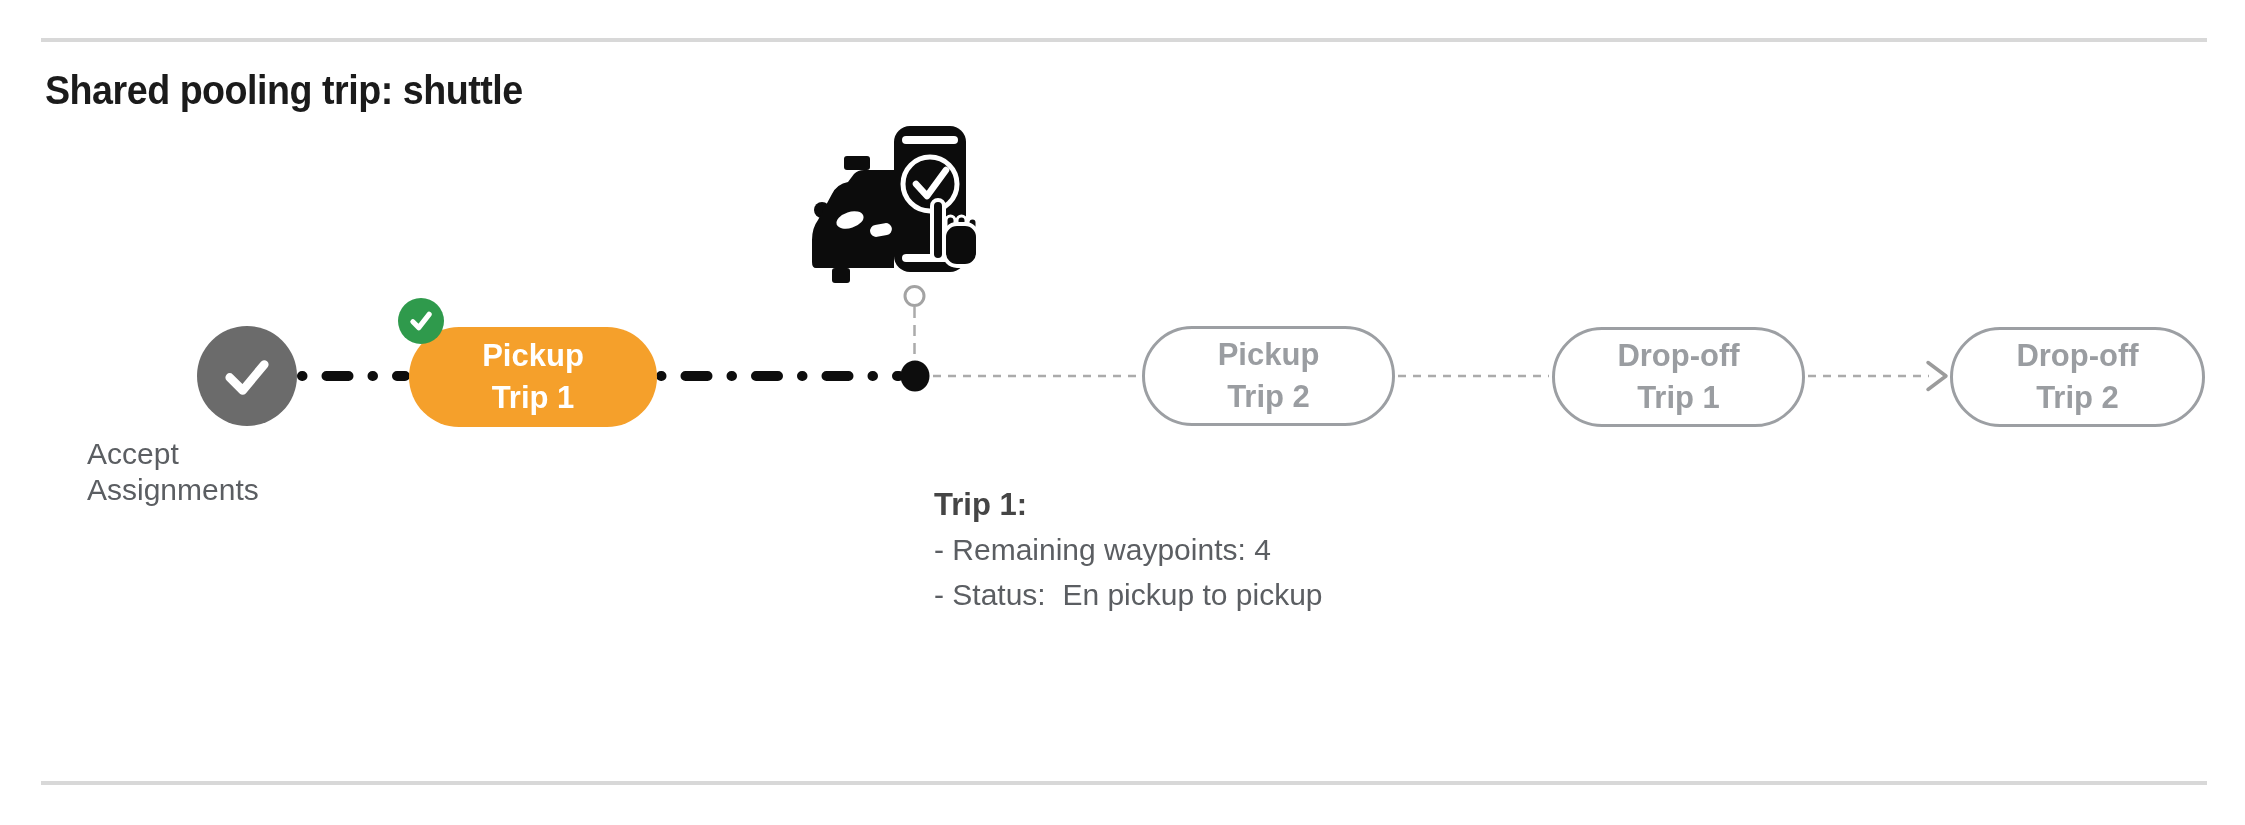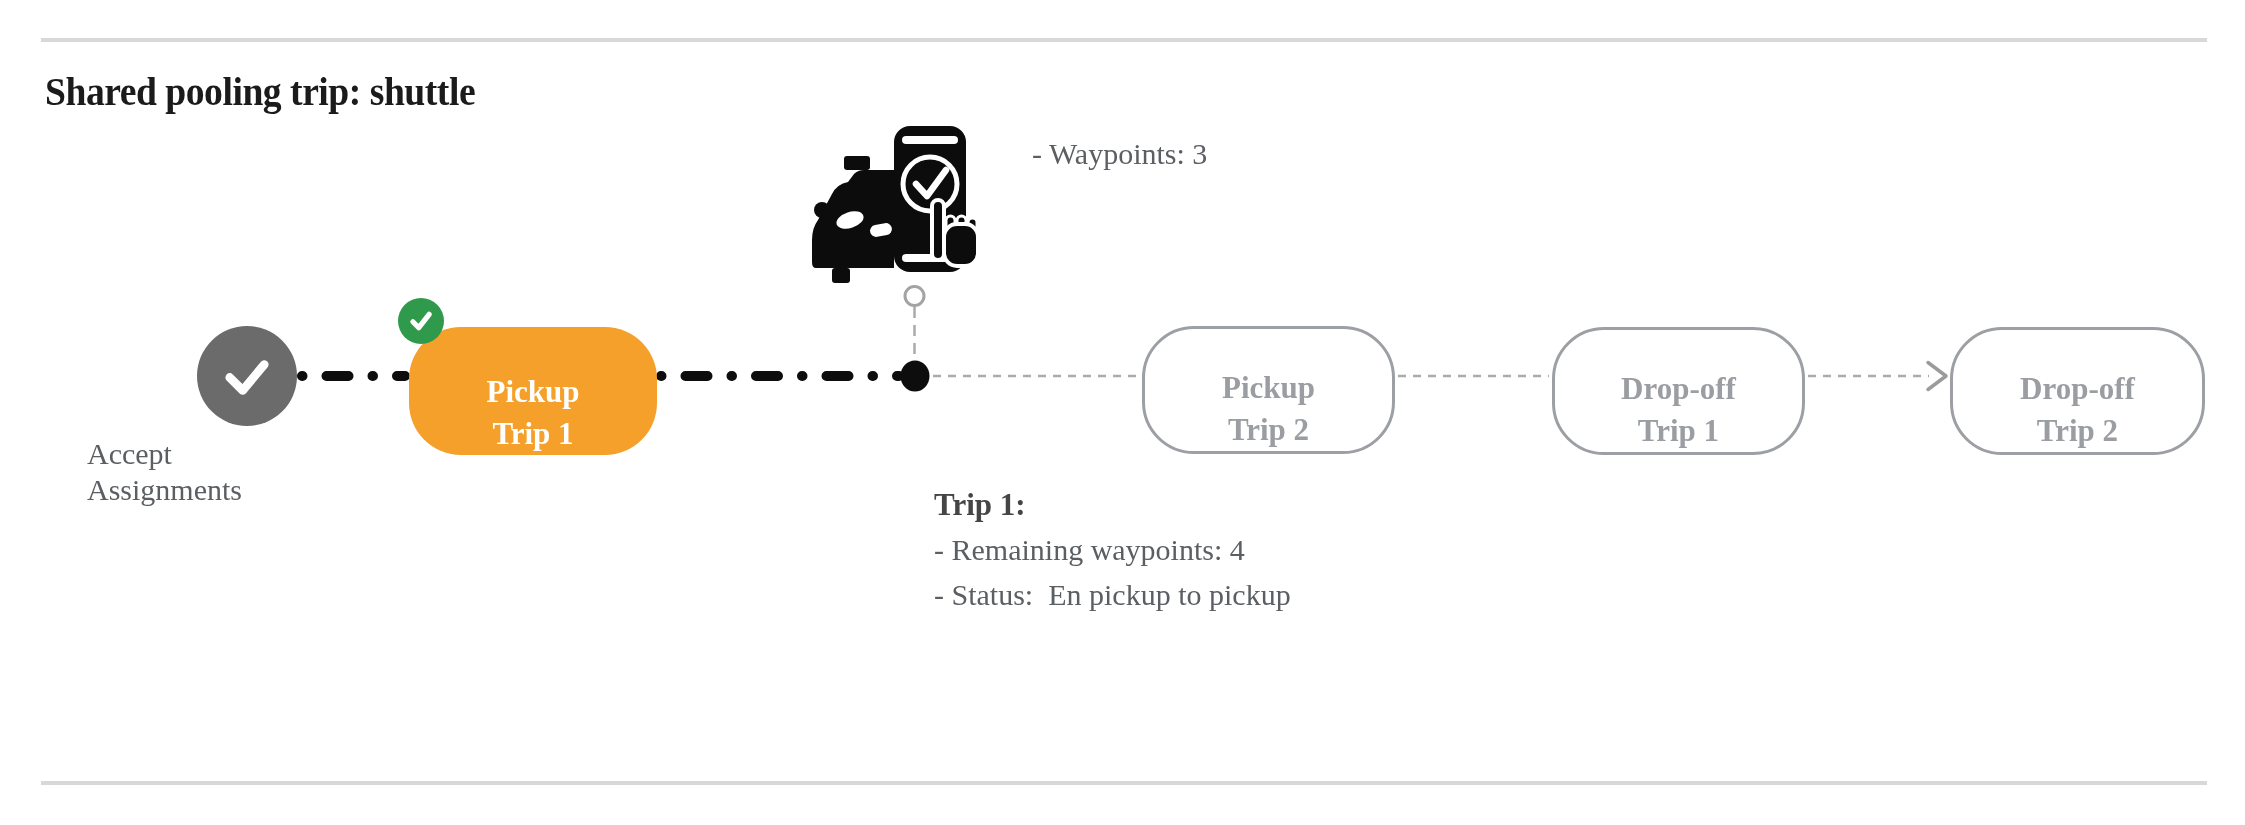--- a/index.html
+++ b/index.html
@@ -1,39 +1,39 @@
 <!DOCTYPE html>
 <html style="--accent-orange: #F5A02B; --accent-green: #2F9A4C; --node-grey: #6B6B6B; --pill-grey: #9C9FA3; --text-dark: #1B1B1B; --text-grey: #5B5E62; --line-black: #0D0D0D; --line-grey: #ABABAB; --rule-grey: #D8D8D8;"><head>
 <meta charset="utf-8">
 <style>
   html,body{margin:0;padding:0;background:#fff;}
   body{font-family:"Liberation Sans","DejaVu Sans",sans-serif;}
-  .canvas{position:relative;width:2245px;height:825px;background:#fff;overflow:hidden;font-family:Liberation Serif, serif;}
+  .canvas{position:relative;width:2245px;height:825px;background:#fff;overflow:hidden;}
 
   .rule{position:absolute;left:41px;width:2166px;height:4px;background:var(--rule-grey,#D8D8D8);}
   .rule.top{top:38px;}
   .rule.bottom{top:781px;}
 
   .title{position:absolute;left:45px;top:68px;margin:0;
          font-size:40px;font-weight:700;color:var(--text-dark,#1b1b1b);
          letter-spacing:-0.5px;transform:scaleX(.94);transform-origin:0 50%;}
 
   svg.connectors{position:absolute;left:0;top:0;width:2245px;height:825px;pointer-events:none;}
 
   .node-circle{position:absolute;left:197px;top:326px;width:100px;height:100px;
                border-radius:50%;background:var(--node-grey,#6B6B6B);
                display:flex;align-items:center;justify-content:center;}
   .node-circle svg{width:72px;height:72px;}
 
   .node-label{position:absolute;left:87px;top:436px;width:320px;text-align:left;
               font-size:30px;line-height:36px;color:var(--text-grey,#5B5E62);
               white-space:pre-line;}
 
-  .pill{position:absolute;height:128px;border-radius:52px;box-sizing:border-box;
-        display:flex;align-items:flex-end;justify-content:center;text-align:center;
+  .pill{position:absolute;height:100px;border-radius:52px;box-sizing:border-box;
+        display:flex;align-items:center;justify-content:center;text-align:center;
         font-size:31px;font-weight:700;line-height:42px;white-space:pre-line;}
   .pill.active{left:409px;top:327px;width:248px;background:var(--accent-orange,#F5A02B);color:#fff;}
   .pill.future{background:#fff;border:3px solid var(--pill-grey,#9C9FA3);color:#9A9DA1;}
   .pill.p2{left:1142px;top:326px;width:253px;}
   .pill.d1{left:1552px;top:327px;width:253px;}
   .pill.d2{left:1950px;top:327px;width:255px;}
 
   .badge{position:absolute;left:398px;top:298px;width:46px;height:46px;border-radius:50%;
          background:var(--accent-green,#2F9A4C);display:flex;align-items:center;justify-content:center;}
   .badge svg{width:34px;height:34px;}
@@ -122,21 +122,20 @@
 
       <rect x="136" y="96" width="9" height="16" rx="4.5" stroke="#fff" stroke-width="3"></rect>
       <rect x="147" y="96" width="9" height="16" rx="4.5" stroke="#fff" stroke-width="3"></rect>
       <rect x="158" y="98" width="9" height="14" rx="4.5" stroke="#fff" stroke-width="3"></rect>
       <rect x="134" y="104" width="34" height="42" rx="13" stroke="#fff" stroke-width="4"></rect>
       <rect x="122" y="80" width="12" height="60" rx="6" stroke="#fff" stroke-width="4"></rect>
     </g>
   </svg>
 
   <div class="info vehicle-info">
-    <div>- Waypoints: 3</div>
   </div>
 
   <div class="info trip-info">
     <div class="heading">Trip 1:</div>
     <div>- Remaining waypoints: 4</div>
     <div>- Status:  En pickup to pickup</div>
   </div>
 
 </div>
 

